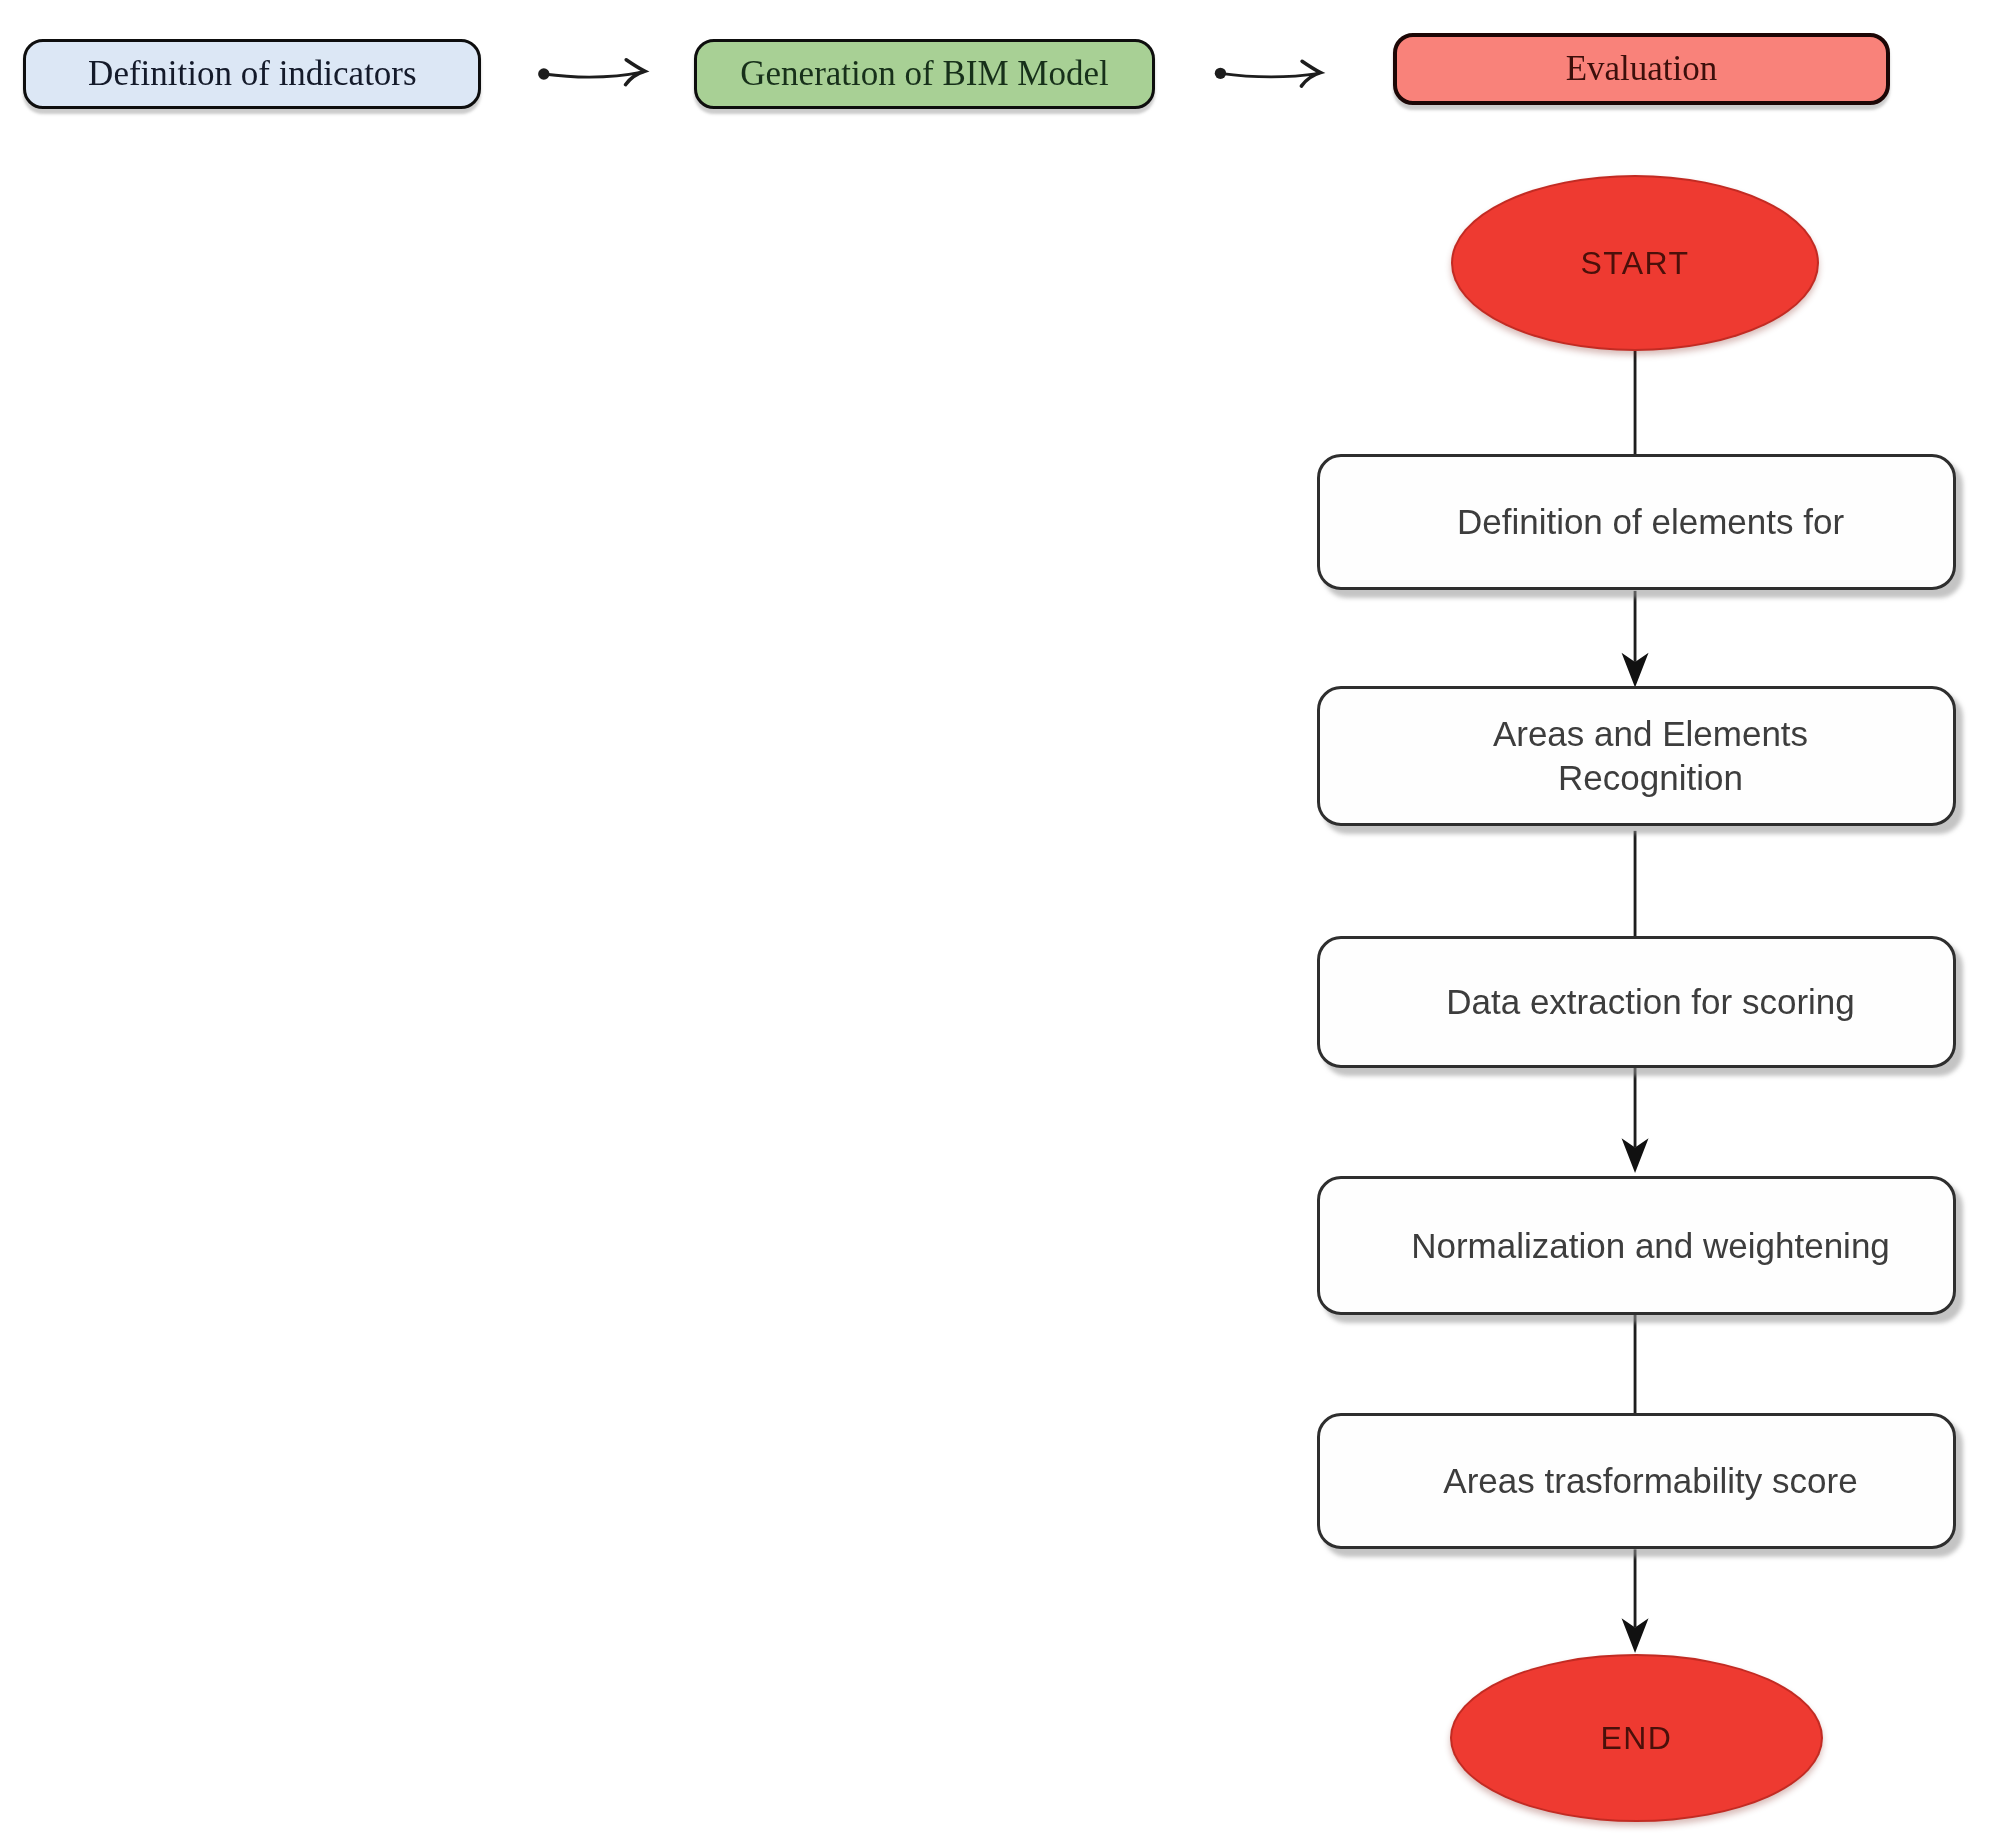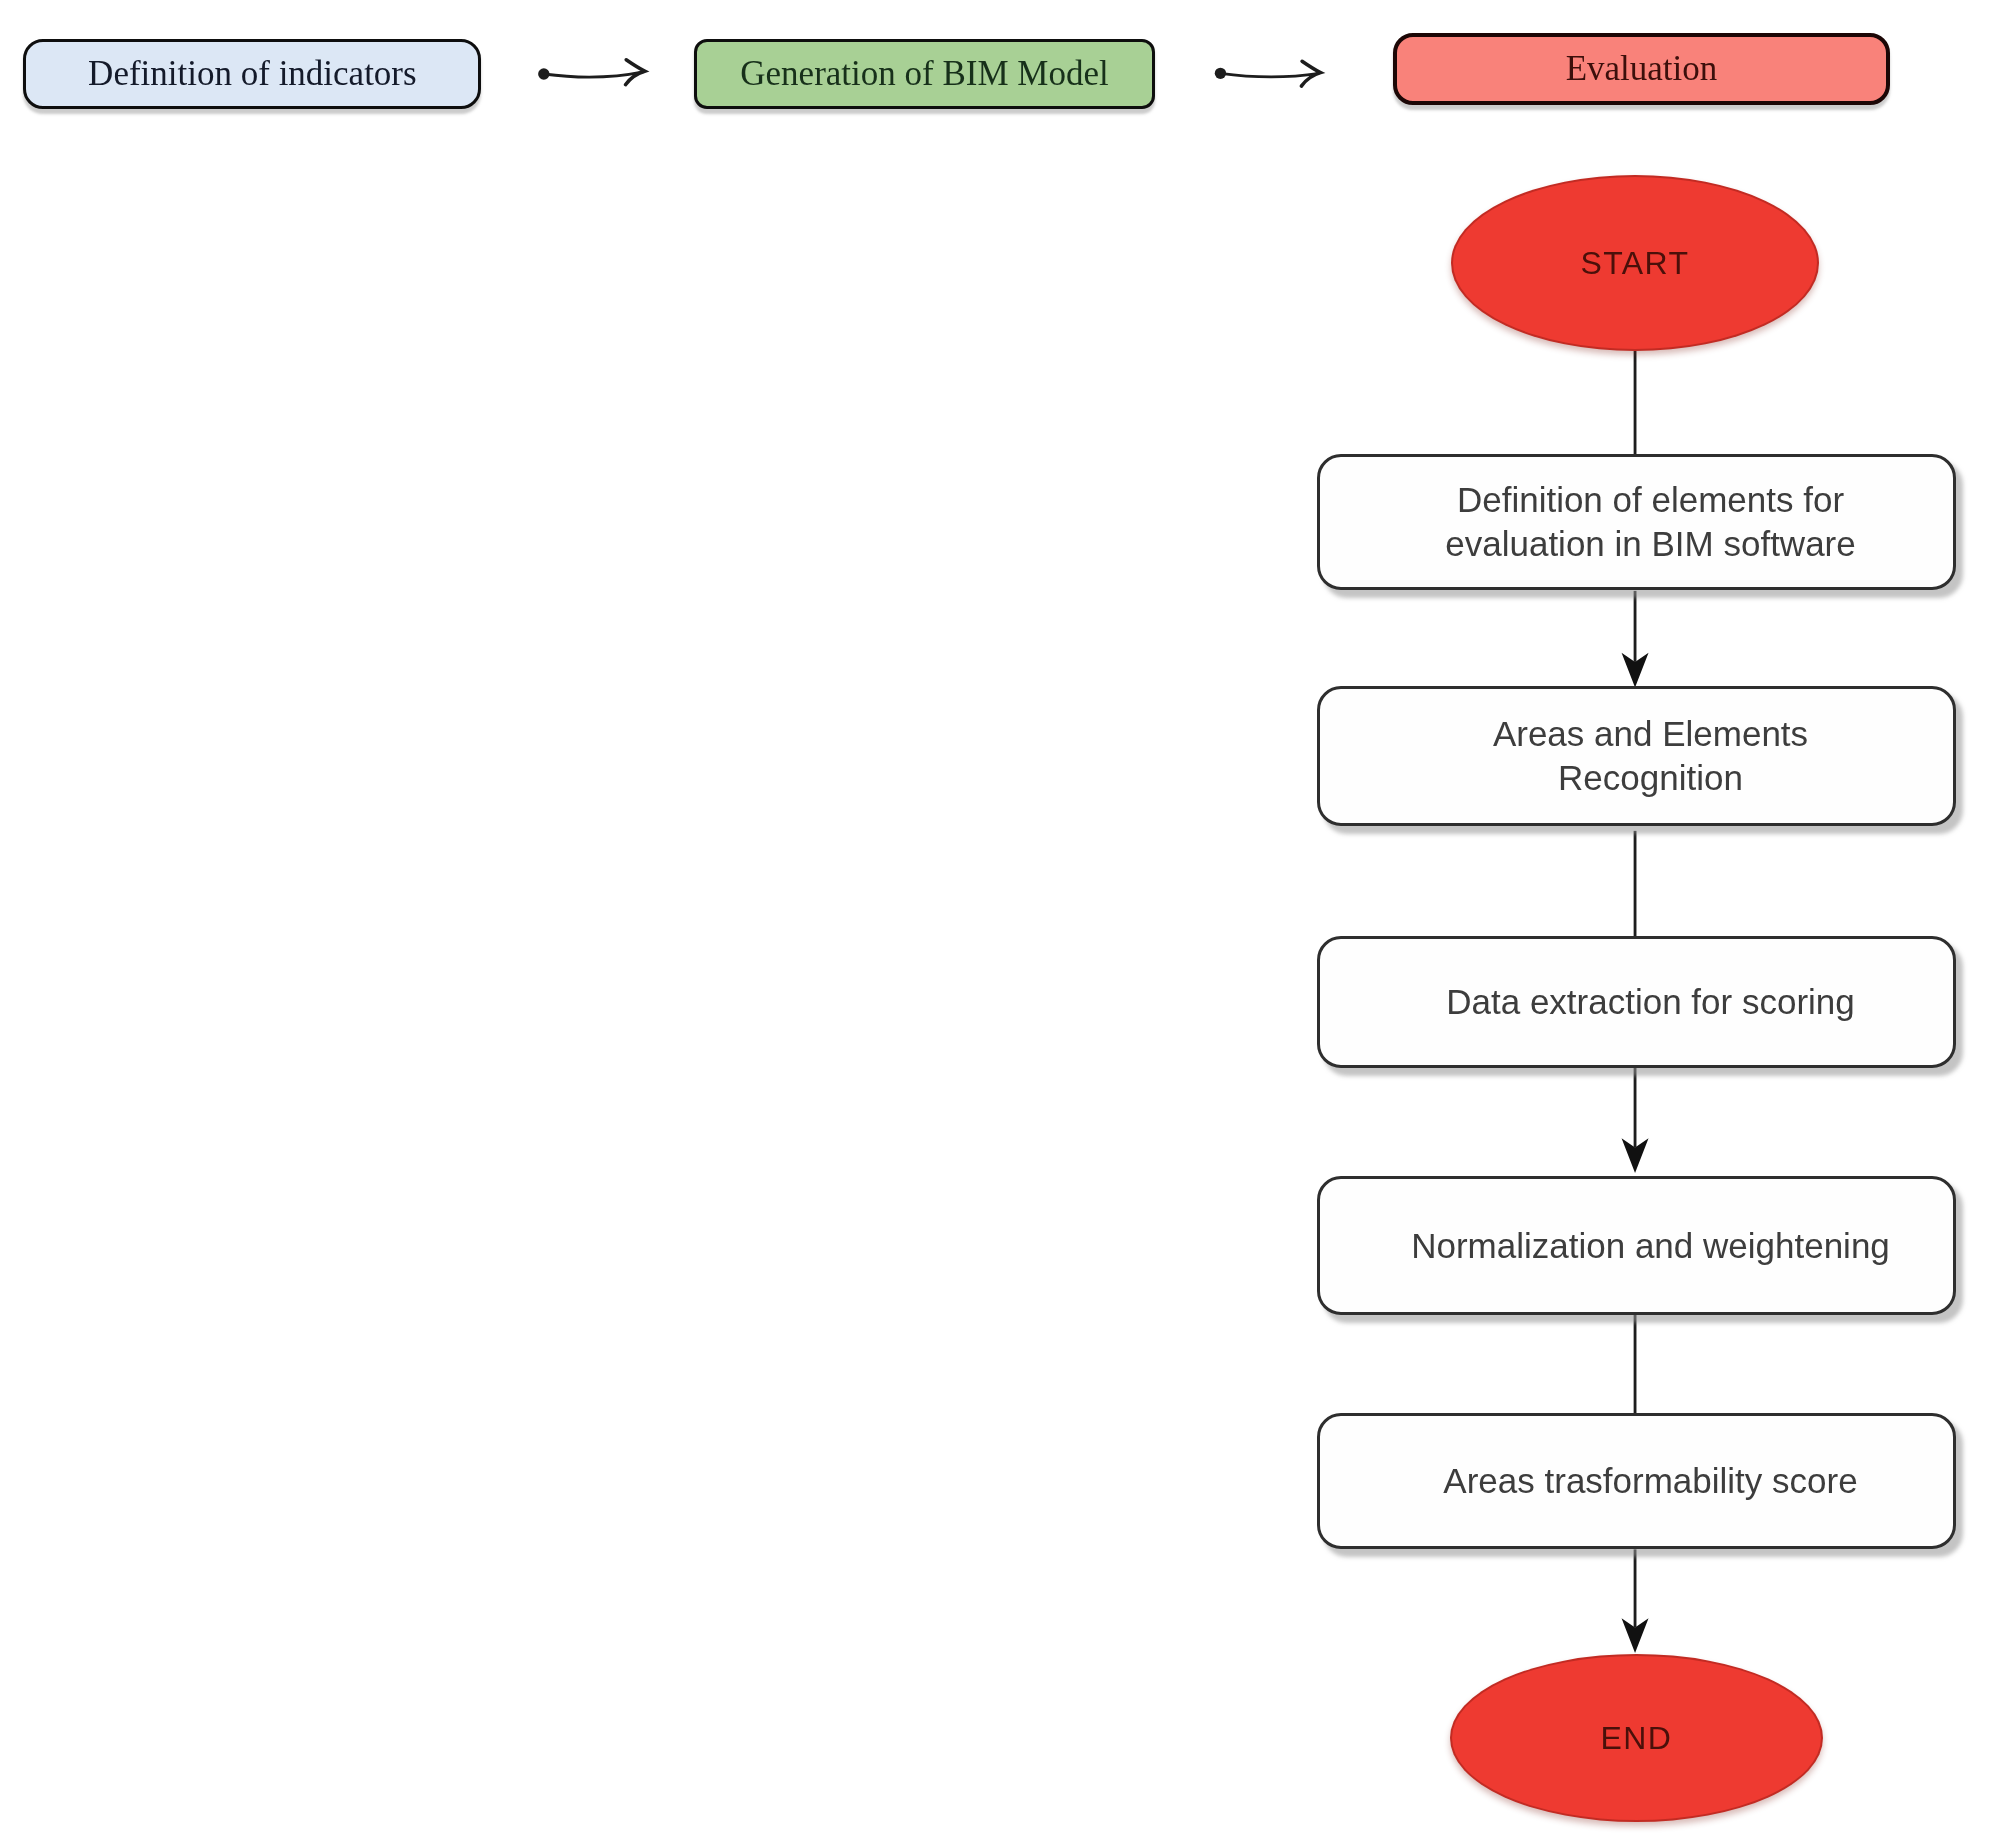--- a/index.html
+++ b/index.html
@@ -102,35 +102,34 @@
     <g>
       <path class="wire" d="M 2303 2182 L 2303 2292"></path>
       <polygon class="head-filled" points="2303,2328 2284,2279 2303,2292 2322,2279"></polygon>
     </g>
   </svg>
 
   <div class="stage stage-1" style="background-color: rgb(220, 231, 245); color: rgb(20, 26, 42);">
     <span>Definition of indicators</span>
   </div>
 
-  <div class="stage stage-2" style="background-color: rgb(168, 208, 149); color: rgb(23, 48, 26); border-radius: 13px;">
+  <div class="stage stage-2" style="background-color: rgb(168, 208, 149); color: rgb(23, 48, 26);">
     <span>Generation of BIM Model</span>
   </div>
 
   <div class="stage stage-3" style="background-color: rgb(249, 130, 122); color: rgb(60, 15, 11); align-items: center;">
     <span>Evaluation</span>
   </div>
 
   <div class="terminator terminator-start" style="background-color: rgb(238, 58, 49); color: rgb(74, 16, 10);">
     <span>START</span>
   </div>
 
   <div class="flowbox flowbox-a">
     <span>Definition of elements for</span>
-    <span>evaluation in BIM software</span>
   </div>
 
   <div class="flowbox flowbox-b">
     <span>Areas and Elements</span>
     <span>Recognition</span>
   </div>
 
   <div class="flowbox flowbox-c">
     <span>Data extraction for scoring</span>
   </div>

